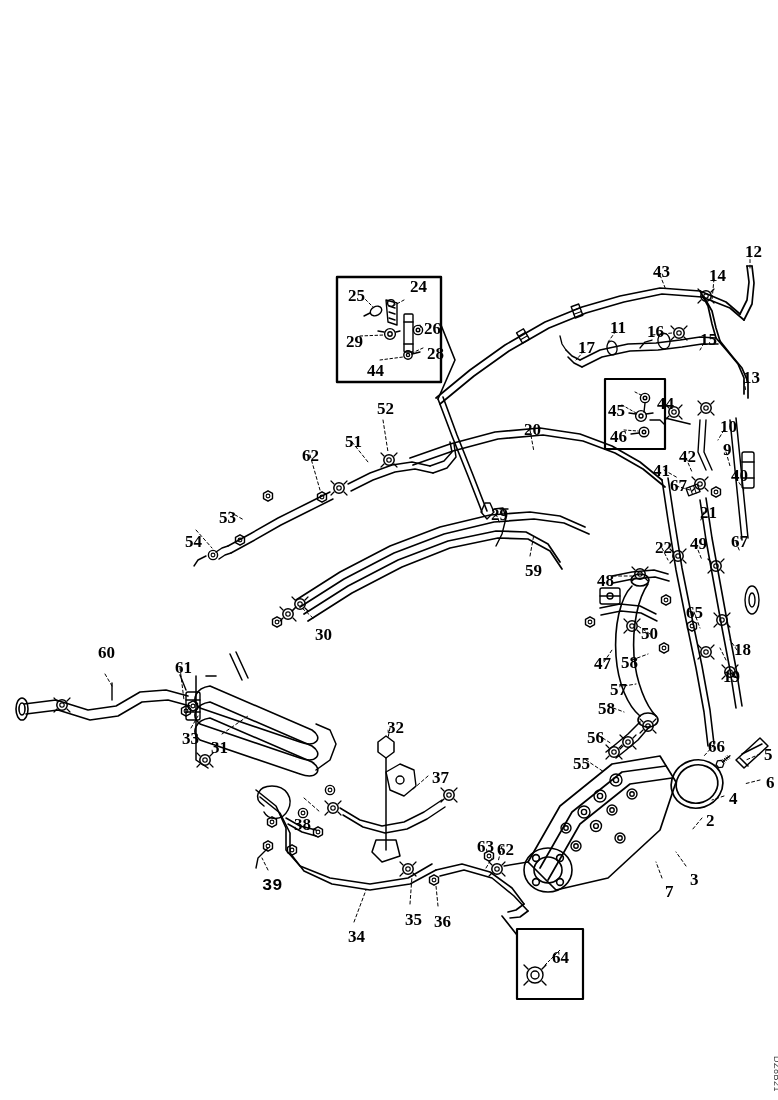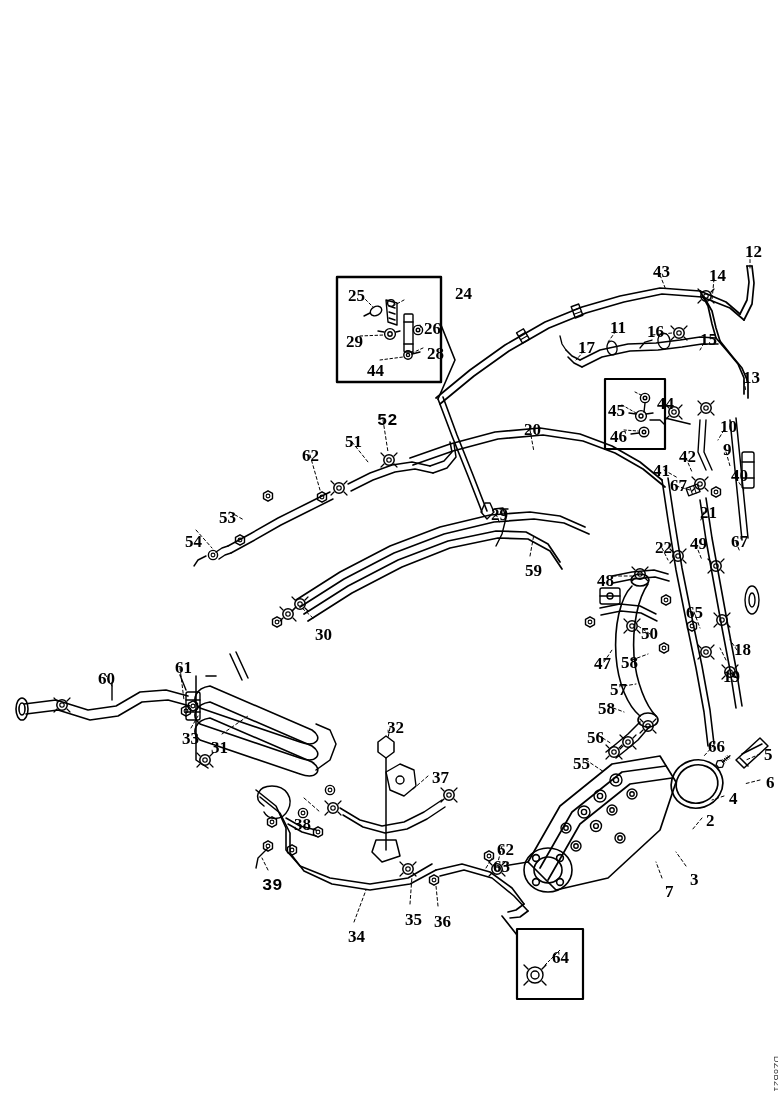--- a/index.html
+++ b/index.html
@@ -547,41 +547,41 @@
       <div class="callnum" style="left: 764px; top: 746px;">5</div>
       <div class="callnum" style="left: 766px; top: 774px;">6</div>
       <div class="callnum" style="left: 729px; top: 790px;">4</div>
       <div class="callnum" style="left: 706px; top: 812px;">2</div>
       <div class="callnum" style="left: 690px; top: 871px;">3</div>
       <div class="callnum" style="left: 665px; top: 883px;">7</div>
       <div class="callnum" style="left: 524px; top: 421px;">20</div>
       <div class="callnum" style="left: 491px; top: 506px;">29</div>
       <div class="callnum" style="left: 525px; top: 562px;">59</div>
       <div class="callnum" style="left: 315px; top: 626px;">30</div>
-      <div class="callnum" style="left: 377px; top: 412px; font-family: Liberation Mono, monospace;">52</div>
+      <div class="callnum" style="left: 377px; top: 400px;">52</div>
       <div class="callnum" style="left: 345px; top: 433px;">51</div>
       <div class="callnum" style="left: 302px; top: 447px;">62</div>
       <div class="callnum" style="left: 219px; top: 509px;">53</div>
       <div class="callnum" style="left: 185px; top: 533px;">54</div>
-      <div class="callnum" style="left: 98px; top: 670px;">60</div>
+      <div class="callnum" style="left: 98px; top: 644px;">60</div>
       <div class="callnum" style="left: 175px; top: 659px;">61</div>
       <div class="callnum" style="left: 182px; top: 730px;">33</div>
       <div class="callnum" style="left: 211px; top: 739px;">31</div>
       <div class="callnum" style="left: 387px; top: 719px;">32</div>
       <div class="callnum" style="left: 432px; top: 769px;">37</div>
       <div class="callnum" style="left: 294px; top: 794px; margin-top: 22px;">38</div>
       <div class="callnum" style="left: 262px; top: 877px; font-family: Liberation Mono, monospace;">39</div>
       <div class="callnum" style="left: 348px; top: 928px;">34</div>
       <div class="callnum" style="left: 405px; top: 911px;">35</div>
       <div class="callnum" style="left: 434px; top: 913px;">36</div>
       <div class="callnum" style="left: 497px; top: 841px;">62</div>
-      <div class="callnum" style="left: 477px; top: 858px; margin-left: 16px;">63</div>
+      <div class="callnum" style="left: 477px; top: 838px;">63</div>
       <div class="callnum" style="left: 552px; top: 949px;">64</div>
       <div class="callnum" style="left: 348px; top: 287px;">25</div>
-      <div class="callnum" style="left: 410px; top: 285px; margin-left: 45px;">24</div>
+      <div class="callnum" style="left: 410px; top: 278px;">24</div>
       <div class="callnum" style="left: 424px; top: 320px;">26</div>
       <div class="callnum" style="left: 346px; top: 333px;">29</div>
       <div class="callnum" style="left: 427px; top: 345px;">28</div>
       <div class="callnum" style="left: 367px; top: 362px;">44</div>
     </div>
 
   <div class="watermark">DZ8B21</div>
 
 </div>
 

